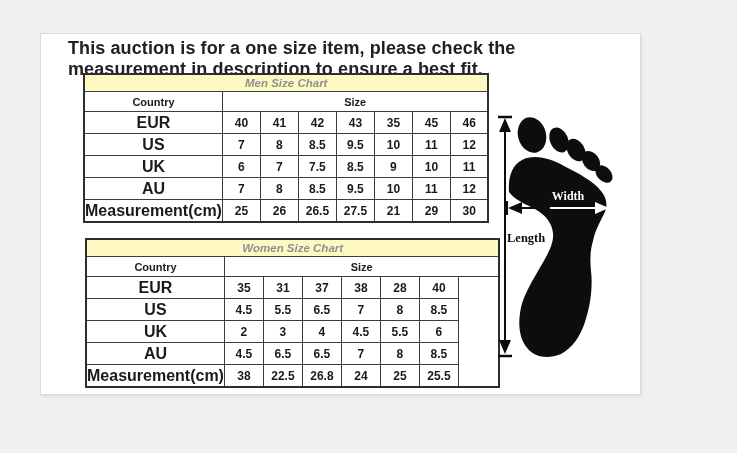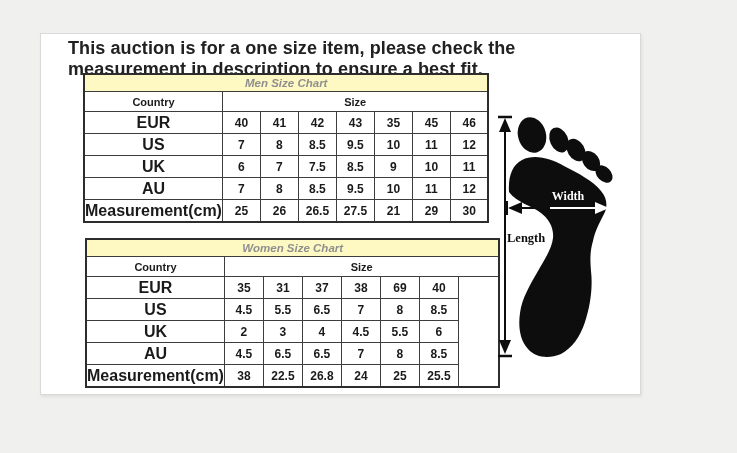--- a/index.html
+++ b/index.html
@@ -135,21 +135,21 @@
     <tr>
       <td class="hdr-cell">Country</td>
       <td colspan="7" class="hdr-cell">Size</td>
     </tr>
     <tr>
       <td class="lbl-cell">EUR</td>
       <td class="val-cell">35</td>
       <td class="val-cell">31</td>
       <td class="val-cell">37</td>
       <td class="val-cell">38</td>
-      <td class="val-cell">69</td>
+      <td class="val-cell">28</td>
       <td class="val-cell">40</td>
       <td class="empty-cell" rowspan="5"></td>
     </tr>
     <tr>
       <td class="lbl-cell">US</td>
       <td class="val-cell">4.5</td>
       <td class="val-cell">5.5</td>
       <td class="val-cell">6.5</td>
       <td class="val-cell">7</td>
       <td class="val-cell">8</td>

